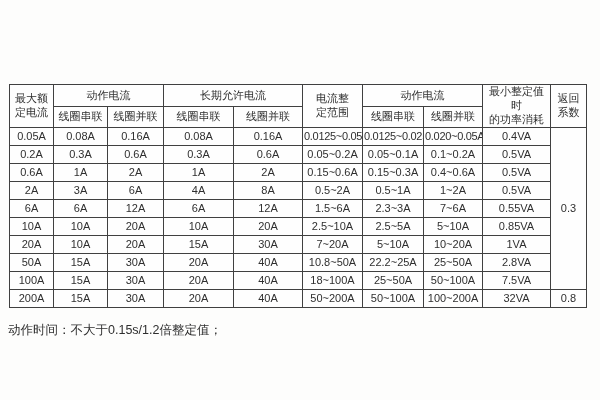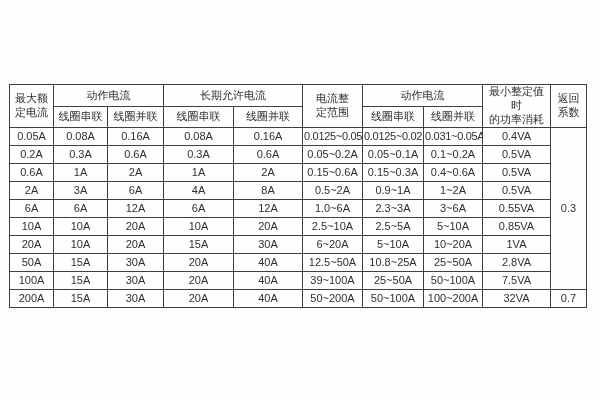--- a/index.html
+++ b/index.html
@@ -83,21 +83,21 @@
     </thead>
     <tbody>
         <tr>
           <td>0.05A</td>
           <td>0.08A</td>
           <td>0.16A</td>
           <td>0.08A</td>
           <td>0.16A</td>
           <td class="small">0.0125~0.05A</td>
           <td class="small">0.0125~0.025A</td>
-          <td class="small">0.031~0.05A</td>
+          <td class="small">0.020~0.05A</td>
           <td>0.4VA</td>
           <td rowspan="9" class="coeff">0.3</td>
         </tr>
         <tr>
           <td>0.2A</td>
           <td>0.3A</td>
           <td>0.6A</td>
           <td>0.3A</td>
           <td>0.6A</td>
           <td>0.05~0.2A</td>
@@ -116,88 +116,89 @@
           <td>0.4~0.6A</td>
           <td>0.5VA</td>
         </tr>
         <tr>
           <td>2A</td>
           <td>3A</td>
           <td>6A</td>
           <td>4A</td>
           <td>8A</td>
           <td>0.5~2A</td>
-          <td>0.9~1A</td>
+          <td>0.5~1A</td>
           <td>1~2A</td>
           <td>0.5VA</td>
         </tr>
         <tr>
           <td>6A</td>
           <td>6A</td>
           <td>12A</td>
           <td>6A</td>
           <td>12A</td>
-          <td>1.0~6A</td>
+          <td>1.5~6A</td>
           <td>2.3~3A</td>
-          <td>3~6A</td>
+          <td>7~6A</td>
           <td>0.55VA</td>
         </tr>
         <tr>
           <td>10A</td>
           <td>10A</td>
           <td>20A</td>
           <td>10A</td>
           <td>20A</td>
           <td>2.5~10A</td>
           <td>2.5~5A</td>
           <td>5~10A</td>
           <td>0.85VA</td>
         </tr>
         <tr>
           <td>20A</td>
           <td>10A</td>
           <td>20A</td>
           <td>15A</td>
           <td>30A</td>
-          <td>6~20A</td>
+          <td>7~20A</td>
           <td>5~10A</td>
           <td>10~20A</td>
           <td>1VA</td>
         </tr>
         <tr>
           <td>50A</td>
           <td>15A</td>
           <td>30A</td>
           <td>20A</td>
           <td>40A</td>
-          <td>12.5~50A</td>
-          <td>10.8~25A</td>
+          <td>10.8~50A</td>
+          <td>22.2~25A</td>
           <td>25~50A</td>
           <td>2.8VA</td>
         </tr>
         <tr>
           <td>100A</td>
           <td>15A</td>
           <td>30A</td>
           <td>20A</td>
           <td>40A</td>
-          <td>39~100A</td>
+          <td>18~100A</td>
           <td>25~50A</td>
           <td>50~100A</td>
           <td>7.5VA</td>
         </tr>
         <tr>
           <td>200A</td>
           <td>15A</td>
           <td>30A</td>
           <td>20A</td>
           <td>40A</td>
           <td>50~200A</td>
           <td>50~100A</td>
           <td>100~200A</td>
           <td>32VA</td>
-          <td class="coeff">0.7</td>
+          <td class="coeff">0.8</td>
         </tr>
       </tbody>
   </table>
 
+  <div class="footer-note">动作时间：不大于0.15s/1.2倍整定值；</div>
 
 </div>
 
 </body></html>

